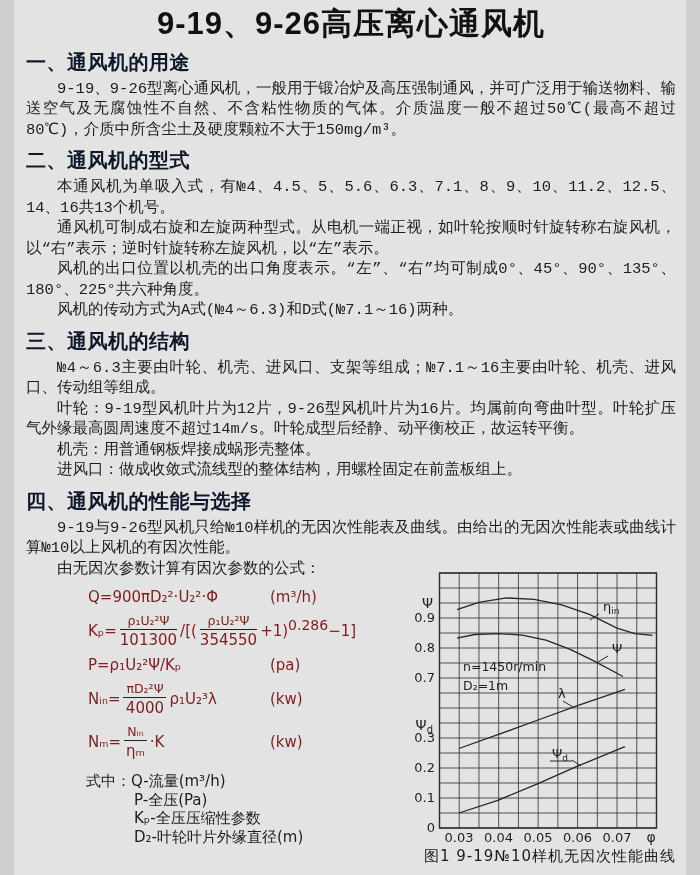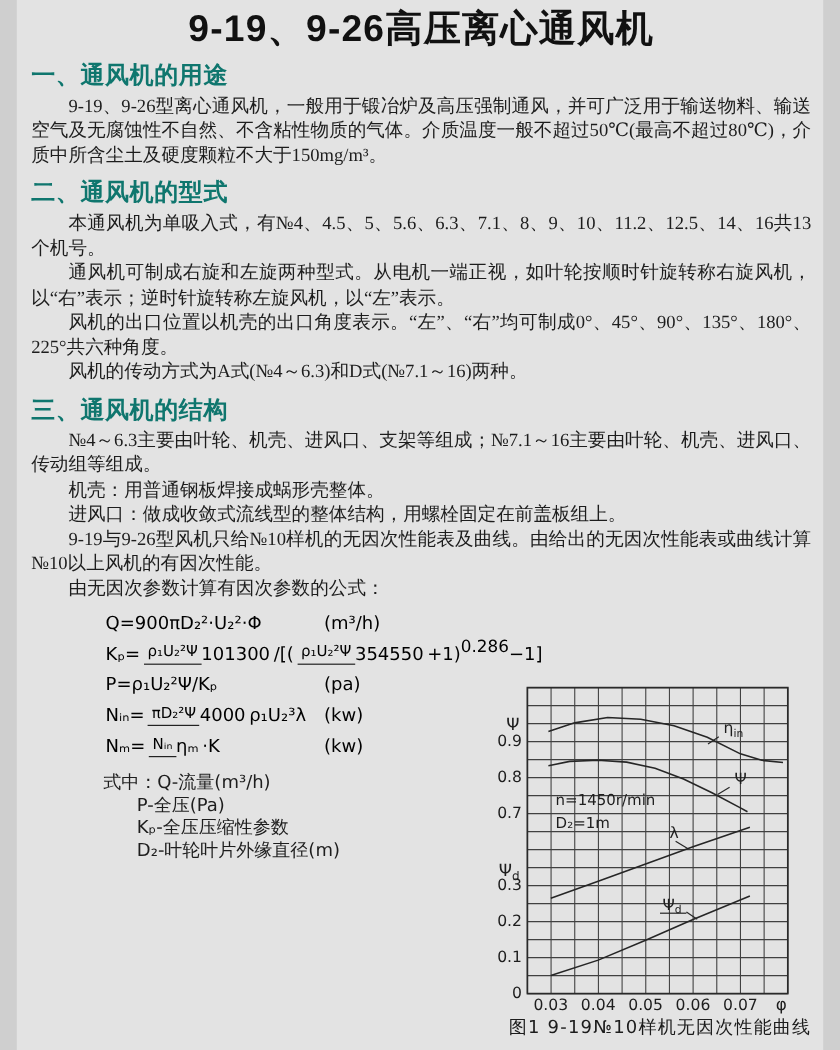--- a/index.html
+++ b/index.html
@@ -9,40 +9,40 @@
     padding:4px 10px 0 12px;
     font-family:"Liberation Serif","DejaVu Serif",serif;
     color:#1c1c1c;
   }
   h1.title{
     text-align:center;font-size:31px;line-height:1.15;margin:2px 0 4px;
     font-weight:700;letter-spacing:1px;color:#111;
     font-family:"Liberation Sans","DejaVu Sans",sans-serif;
   }
   h2.sec{
-    font-size:20px;margin:7px 0 3px;font-weight:700;color:#0f766e;
+    font-size:20px;margin:7px 0 3px;font-weight:700;color:#0f172a;
     font-family:"Liberation Sans","DejaVu Sans",sans-serif;letter-spacing:0.5px;
   }
   p.body{
     margin:0;font-size:15.5px;line-height:20.5px;text-indent:2em;
-    text-align:justify;color:#1d1d1d;
+    text-align:justify;color:#1d1d1d;font-family:Liberation Mono, monospace;
   }
   .s4-text{width:100%;}
   
   .formula-block{margin:9px 0 0 62px;width:322px;font-family:"DejaVu Sans",sans-serif;}
-  .frow{position:relative;display:flex;align-items:center;font-size:15px;margin:7px 0;color:#000000;white-space:nowrap;}
+  .frow{position:relative;display:flex;align-items:center;font-size:15px;margin:7px 0;color:#7f1d1d;white-space:nowrap;}
   .funit{position:absolute;left:182px;top:50%;transform:translateY(-50%);font-size:15px;}
-  .frac{display:inline-flex;text-align:center;vertical-align:middle;margin:0 3px;}
+  .frac{display:inline-flex;flex-direction:column;text-align:center;vertical-align:middle;margin:0 3px;}
   .frac .num{border-bottom:1.2px solid #222;padding:0 3px 1px;font-size:12.5px;line-height:1.2;}
   .frac .den{font-size:15px;line-height:1.2;padding-top:1px;}
   .fexp{font-size:14px;position:relative;top:-6px;}
   
   .where{font-size:15px;line-height:18.5px;margin:12px 0 0 60px;color:#1d1d1d;font-family:"DejaVu Sans",sans-serif;}
   .where .row0{display:flex;}
-  .where .indent{margin-left:28px;}
+  .where .indent{margin-left:48px;}
   
   .figure{position:absolute;left:388px;top:566px;width:300px;height:306px;}
   .figure svg{display:block;}
   .caption{
     position:absolute;left:396px;top:847px;font-size:15px;color:#1c1c1c;
     letter-spacing:1px;font-family:"DejaVu Sans",sans-serif;margin-left:14px;
   }
 </style>
 </head>
 <body>
@@ -55,23 +55,25 @@
   <p class="body">9-19、9-26型离心通风机，一般用于锻冶炉及高压强制通风，并可广泛用于输送物料、输送空气及无腐蚀性不自然、不含粘性物质的气体。介质温度一般不超过50℃(最高不超过80℃)，介质中所含尘土及硬度颗粒不大于150mg/m³。</p>
 
   <h2 class="sec">二、通风机的型式</h2>
   <p class="body">本通风机为单吸入式，有№4、4.5、5、5.6、6.3、7.1、8、9、10、11.2、12.5、14、16共13个机号。</p>
   <p class="body">通风机可制成右旋和左旋两种型式。从电机一端正视，如叶轮按顺时针旋转称右旋风机，以“右”表示；逆时针旋转称左旋风机，以“左”表示。</p>
   <p class="body">风机的出口位置以机壳的出口角度表示。“左”、“右”均可制成0°、45°、90°、135°、180°、225°共六种角度。</p>
   <p class="body">风机的传动方式为A式(№4～6.3)和D式(№7.1～16)两种。</p>
 
   <h2 class="sec">三、通风机的结构</h2>
   <p class="body">№4～6.3主要由叶轮、机壳、进风口、支架等组成；№7.1～16主要由叶轮、机壳、进风口、传动组等组成。</p>
+  <p class="body">叶轮：9-19型风机叶片为12片，9-26型风机叶片为16片。均属前向弯曲叶型。叶轮扩压气外缘最高圆周速度不超过14m/s。叶轮成型后经静、动平衡校正，故运转平衡。</p>
   <p class="body">机壳：用普通钢板焊接成蜗形壳整体。</p>
   <p class="body">进风口：做成收敛式流线型的整体结构，用螺栓固定在前盖板组上。</p>
 
+  <h2 class="sec">四、通风机的性能与选择</h2>
   <p class="body s4-text">9-19与9-26型风机只给№10样机的无因次性能表及曲线。由给出的无因次性能表或曲线计算№10以上风机的有因次性能。</p>
   <p class="body">由无因次参数计算有因次参数的公式：</p>
 
   <div class="formula-block">
 
     <div class="frow">
       <span>Q=900πD₂²·U₂²·Φ</span>
       <span class="funit">(m³/h)</span>
     </div>
 

